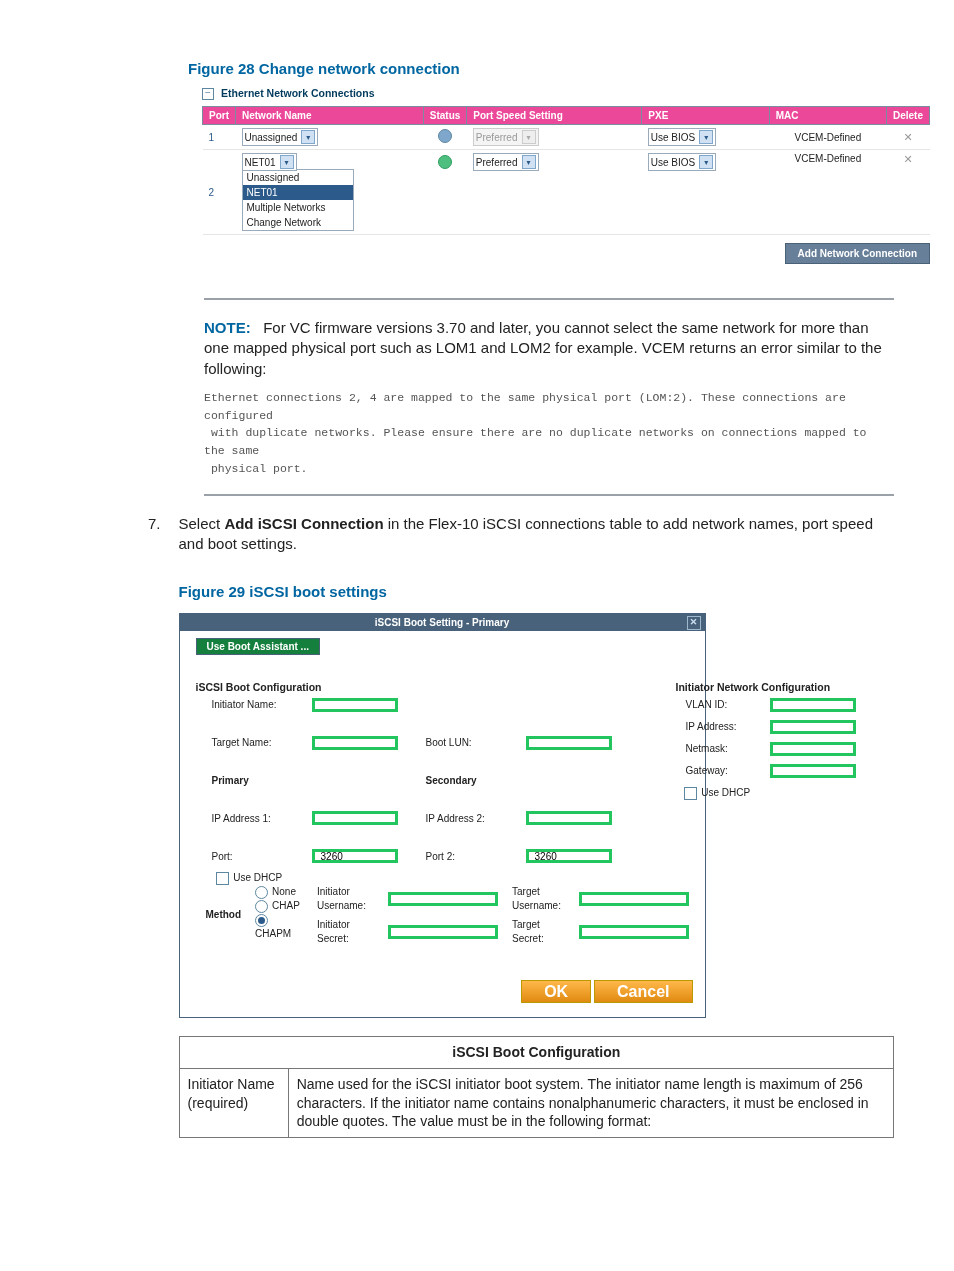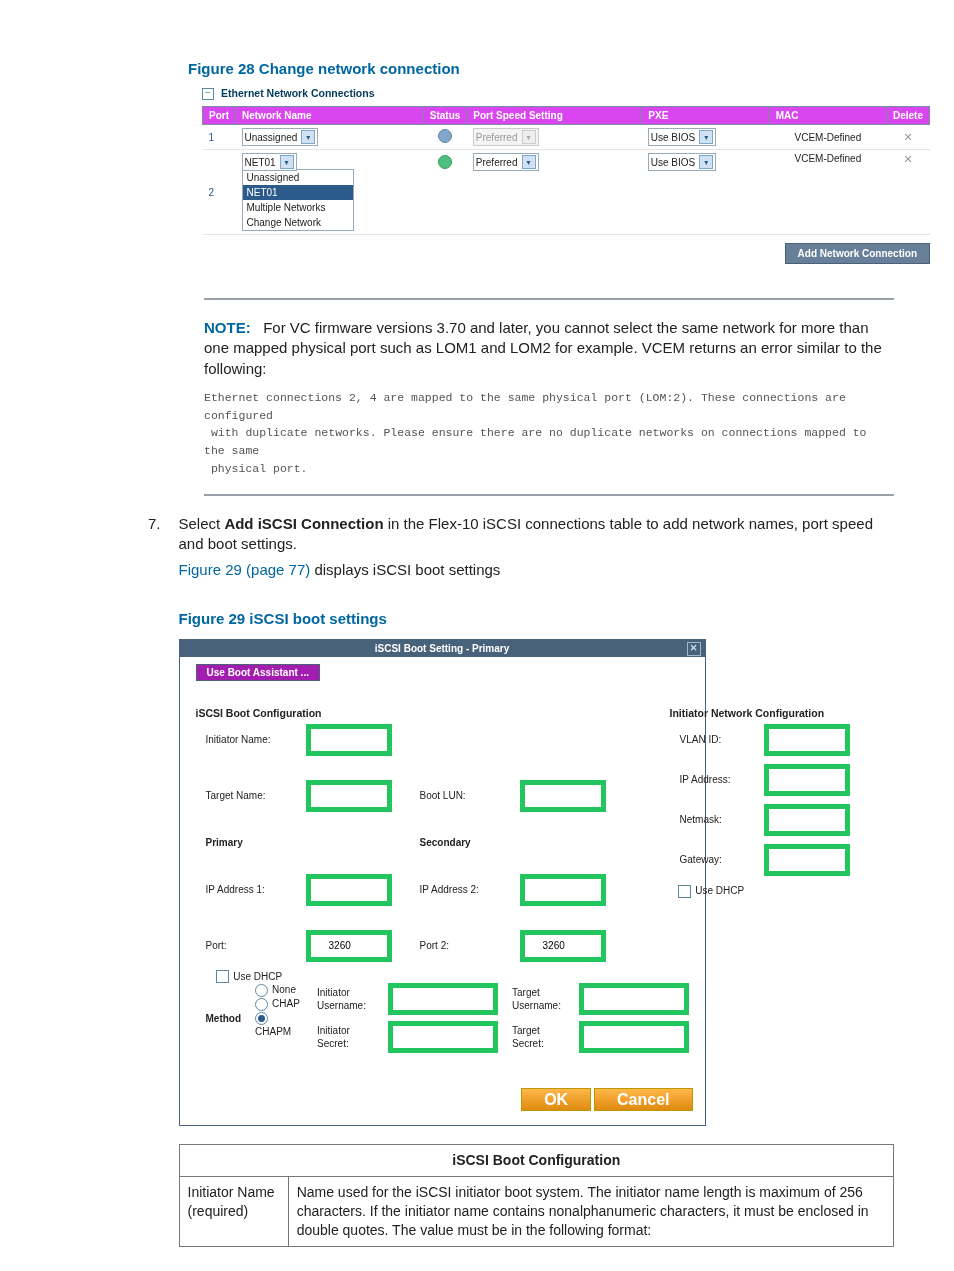--- a/index.html
+++ b/index.html
@@ -38,21 +38,21 @@
     margin-right: 4px;
     vertical-align: middle;
   }
   .fig28-table {
     width: 728px;
     border-collapse: collapse;
     margin-top: 6px;
     font-size: 10px;
   }
   .fig28-table th {
-    background: #d946ef;
+    background: #ec4899;
     color: #fff;
     font-weight: bold;
     text-align: left;
     padding: 3px 6px;
     border: 1px solid #7a8da0;
   }
   .fig28-table td {
     padding: 3px 6px;
     border-bottom: 1px solid #e5e5e5;
     vertical-align: middle;
@@ -150,33 +150,33 @@
     position: absolute; right: 4px; top: 2px;
     width: 12px; height: 12px;
     border: 1px solid #9fb8cc;
     color: #cfe1f3;
     font-size: 9px;
     line-height: 10px;
     text-align: center;
   }
   .fig29-body { padding: 12px 16px 18px 16px; }
   .boot-asst {
-    background: #a21caf;
+    background: #15803d;
     color: #fff;
     font-weight: bold;
     font-size: 10px;
     padding: 2px 10px;
     border: 1px solid #4a6278;
     margin-left: 16px;
   }
   .sect-head { font-weight: bold; font-size: 10.5px; margin: 14px 0 4px 0; color:#222;}
   .form-grid { display: grid; grid-template-columns: 76px 90px; column-gap:6px; row-gap:6px; align-items:center; font-size:10px; margin-left:10px;gap:8px;}
-  .form-grid2 { display: grid; grid-template-columns: 76px 90px 76px 90px; column-gap:6px; row-gap:6px; align-items:center; font-size:10px; margin-left:10px;gap:24px;}
+  .form-grid2 { display: grid; grid-template-columns: 76px 90px 76px 90px; column-gap:6px; row-gap:6px; align-items:center; font-size:10px; margin-left:16px;gap:24px;}
   .txt-in {
-    border: 5px solid #22c55e; height: 32px; font-size: 10px; padding: 0 18px; width: 86px;
+    border: 3px solid #22c55e; height: 14px; font-size: 10px; padding: 0 6px; width: 86px;
     box-sizing: border-box;
   }
   .chk { width:11px; height:11px; border:1px solid #5d87a1; display:inline-block; vertical-align:middle; margin-right:2px;}
   .radio { width:11px; height:11px; border:1px solid #5d87a1; border-radius:50%; display:inline-block; vertical-align:middle; margin-right:4px; position:relative;}
   .radio.on::after{content:"";position:absolute;inset:2px;background:#2b5a8b;border-radius:50%;}
   .btn-ok, .btn-cancel {
     color:#fff; font-weight:bold; font-size:16px; padding:2px 22px; border:1px solid #b90;
     background: linear-gradient(#ffb84a,#e08a10);
   }
   .btn-row { text-align:right; margin-top:18px; padding:0 12px 14px 0;}
@@ -293,23 +293,20 @@
   &nbsp;&nbsp;<span>For VC firmware versions 3.70 and later, you cannot select the same network for more than one mapped physical port such as LOM1 and LOM2 for example. VCEM returns an error similar to the following:</span>
   <div class="code">Ethernet connections 2, 4 are mapped to the same physical port (LOM:2). These connections are configured
  with duplicate networks. Please ensure there are no duplicate networks on connections mapped to the same
  physical port.</div>
 </div>
 
 <div class="step">
   <div class="step-num">7.</div>
   <div>
     <span>Select </span><b>Add iSCSI Connection</b><span> in the Flex-10 iSCSI connections table to add network names, port speed and boot settings.</span>
-    <div style="margin-top:6px">
-      <span class="link">Figure 29 (page 77)</span><span> displays iSCSI boot settings</span>
-    </div>
 
     
     <div class="fig-title" style="margin-top:28px">Figure 29 iSCSI boot settings</div>
     <div class="fig29">
       <div class="fig29-title">
         <span>iSCSI Boot Setting - Primary</span>
         <span class="fig29-close">✕</span>
       </div>
       <div style="padding:8px 0 0 0">
         <span class="boot-asst">Use Boot Assistant ...</span>

